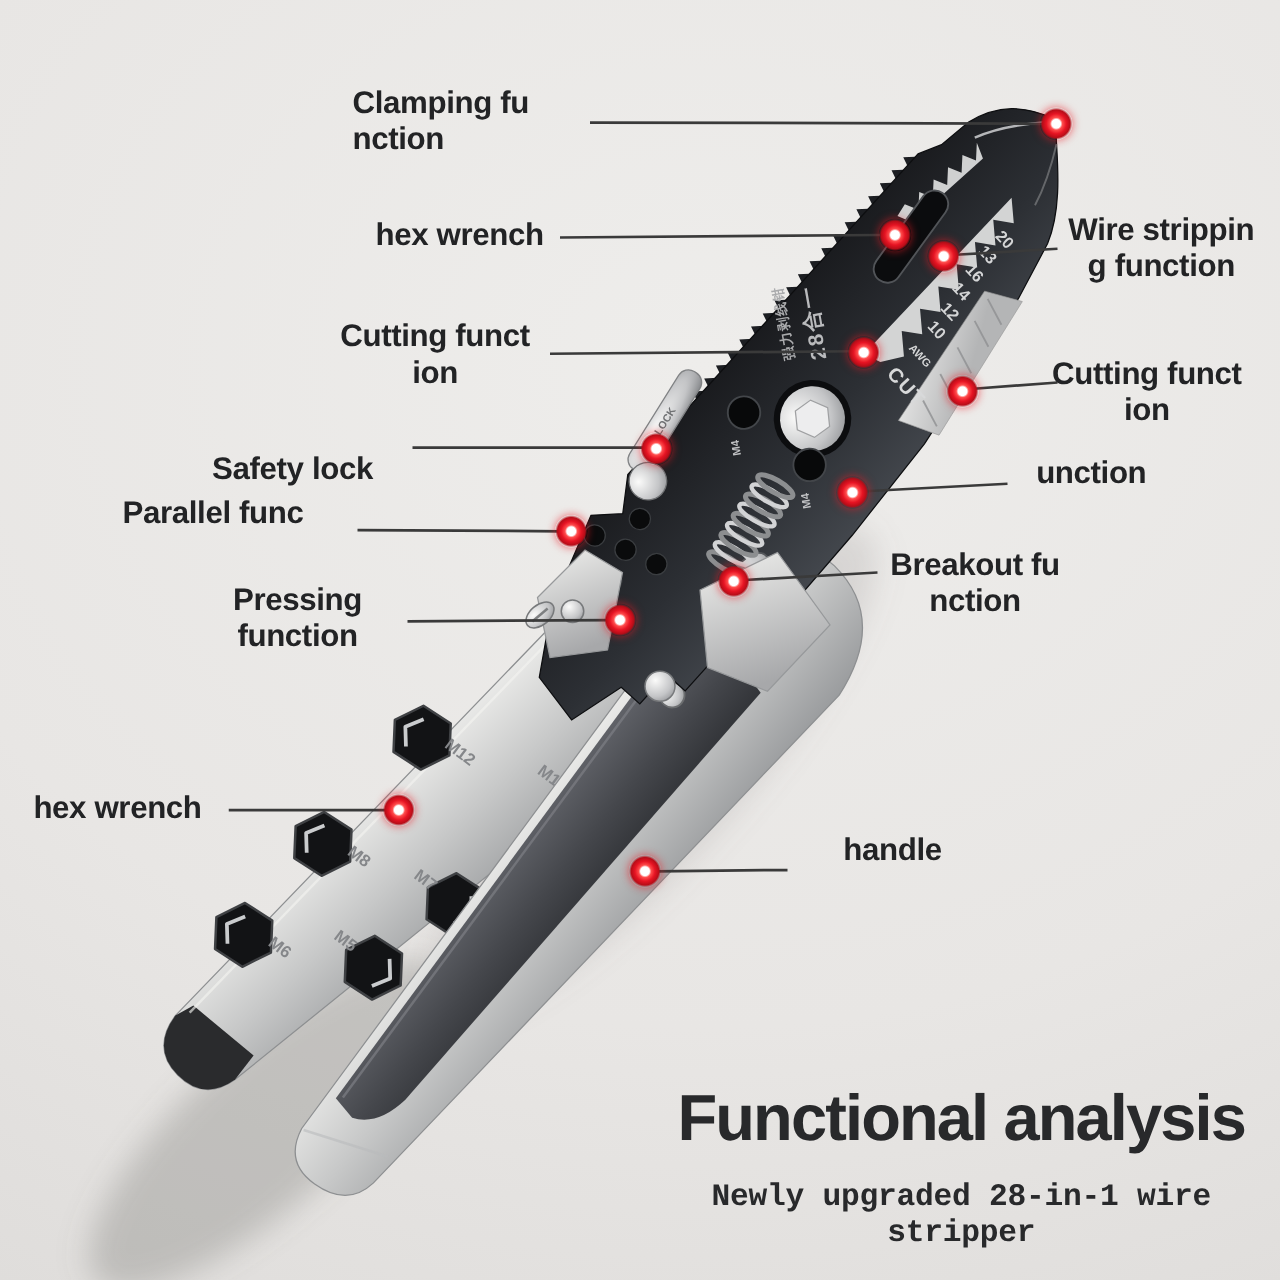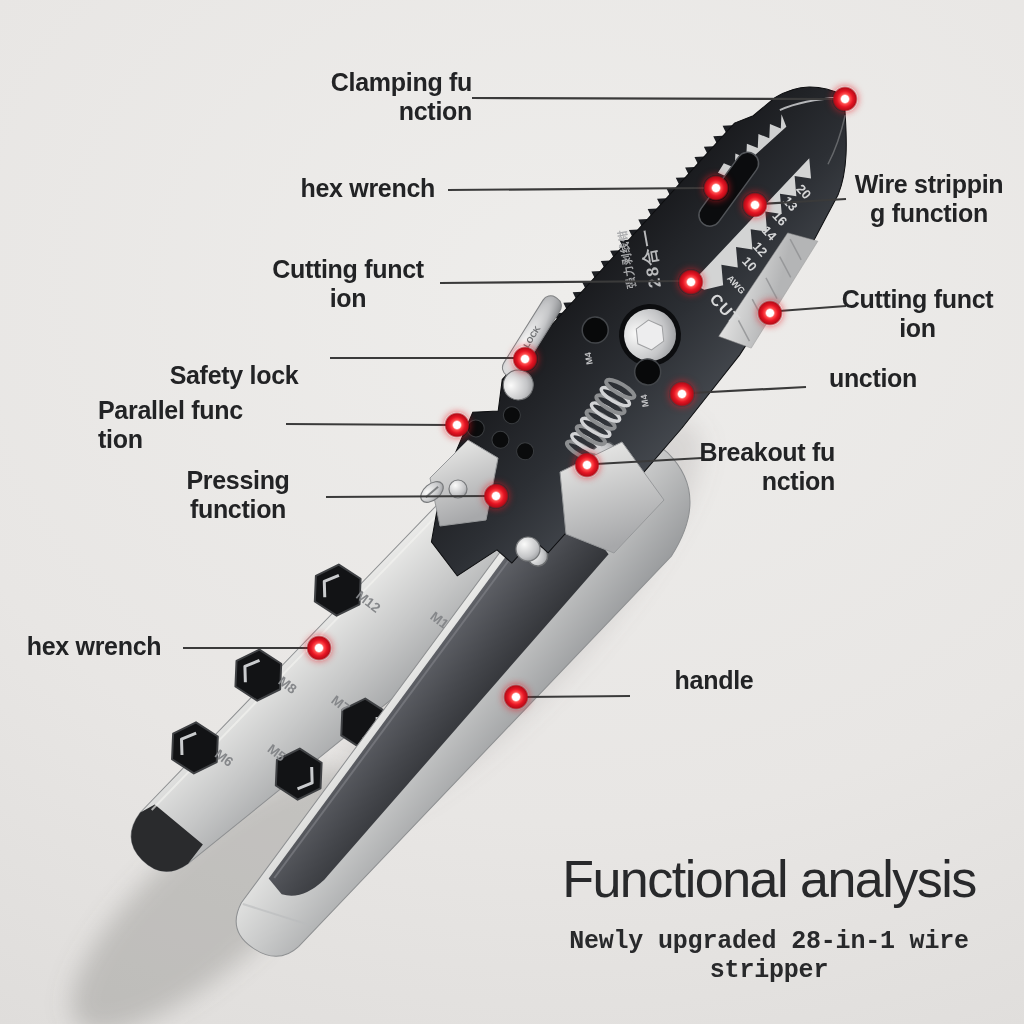--- a/index.html
+++ b/index.html
@@ -7,21 +7,21 @@
   #stage{position:relative;width:1024px;height:1024px;overflow:hidden;
     background:radial-gradient(120% 95% at 55% 28%, #eeedeb 0%, #e8e6e4 55%, #dcdad8 100%);}
   #toolsvg{position:absolute;left:0;top:0;}
   .lbl{position:absolute;font-weight:bold;font-size:25px;line-height:1.14;
     color:#222325;letter-spacing:-0.3px;}
   .lbl span{display:block;}
   .dot{position:absolute;width:26px;height:26px;border-radius:50%;
     background:radial-gradient(circle at 50% 50%, #ffffff 0 3.5px, #ff4d4d 5px, #e61423 8px, #b80d18 11px, rgba(190,10,20,0) 13px);
     box-shadow:0 0 7px rgba(235,25,35,.65);}
   .title-block{position:absolute;left:518px;top:852px;width:502px;text-align:center;color:#28292b;}
-  .title-block h1{margin:0;font-size:52px;font-weight:normal;letter-spacing:-1.5px;line-height:1.05;}
+  .title-block h1{margin:16px;font-size:52px;font-weight:bold;letter-spacing:-1.5px;line-height:1.05;}
   .title-block p{margin:20px 0 0 0;font-size:25px;font-weight:bold;letter-spacing:-0.2px;font-family:Liberation Mono, monospace;}
 </style>
 </head>
 <body>
 
 <div id="stage">
 
 <svg id="toolsvg" width="1024" height="1024" viewBox="0 0 1024 1024">
   <defs>
     <linearGradient id="gHead" x1="0" y1="-95" x2="0" y2="95" gradientUnits="userSpaceOnUse">
@@ -231,21 +231,21 @@
   <div class="dot" style="left:678px;top:269px;"></div>
   <div class="dot" style="left:757px;top:300px;"></div>
   <div class="dot" style="left:512px;top:346px;"></div>
   <div class="dot" style="left:669px;top:381px;"></div>
   <div class="dot" style="left:444px;top:412px;"></div>
   <div class="dot" style="left:574px;top:452px;"></div>
   <div class="dot" style="left:483px;top:483px;"></div>
   <div class="dot" style="left:306px;top:635px;"></div>
   <div class="dot" style="left:503px;top:684px;"></div>
 
-  <div class="lbl" style="left:282px;top:68px;width:190px;text-align:right;">
+  <div class="lbl" style="left:282px;top:68px;width:190px;text-align:left;">
     <span>Clamping fu</span>
       <span>nction</span>
   </div>
   <div class="lbl" style="left:275px;top:174px;width:160px;text-align:right;">
     <span>hex wrench</span>
   </div>
   <div class="lbl" style="left:845px;top:170px;width:168px;text-align:center;">
     <span>Wire strippin</span>
       <span>g function</span>
   </div>
@@ -258,23 +258,22 @@
       <span>ion</span>
   </div>
   <div class="lbl" style="left:148px;top:361px;width:172px;text-align:center;">
     <span>Safety lock</span>
   </div>
   <div class="lbl" style="left:798px;top:364px;width:150px;text-align:center;">
       <span>unction</span>
   </div>
   <div class="lbl" style="left:98px;top:396px;width:160px;text-align:left;">
     <span>Parallel func</span>
-      <span>tion</span>
-  </div>
-  <div class="lbl" style="left:685px;top:438px;width:150px;text-align:right;">
+  </div>
+  <div class="lbl" style="left:705px;top:438px;width:150px;text-align:center;">
     <span>Breakout fu</span>
       <span>nction</span>
   </div>
   <div class="lbl" style="left:168px;top:466px;width:140px;text-align:center;">
     <span>Pressing</span>
       <span>function</span>
   </div>
   <div class="lbl" style="left:18px;top:632px;width:152px;text-align:center;">
     <span>hex wrench</span>
   </div>

